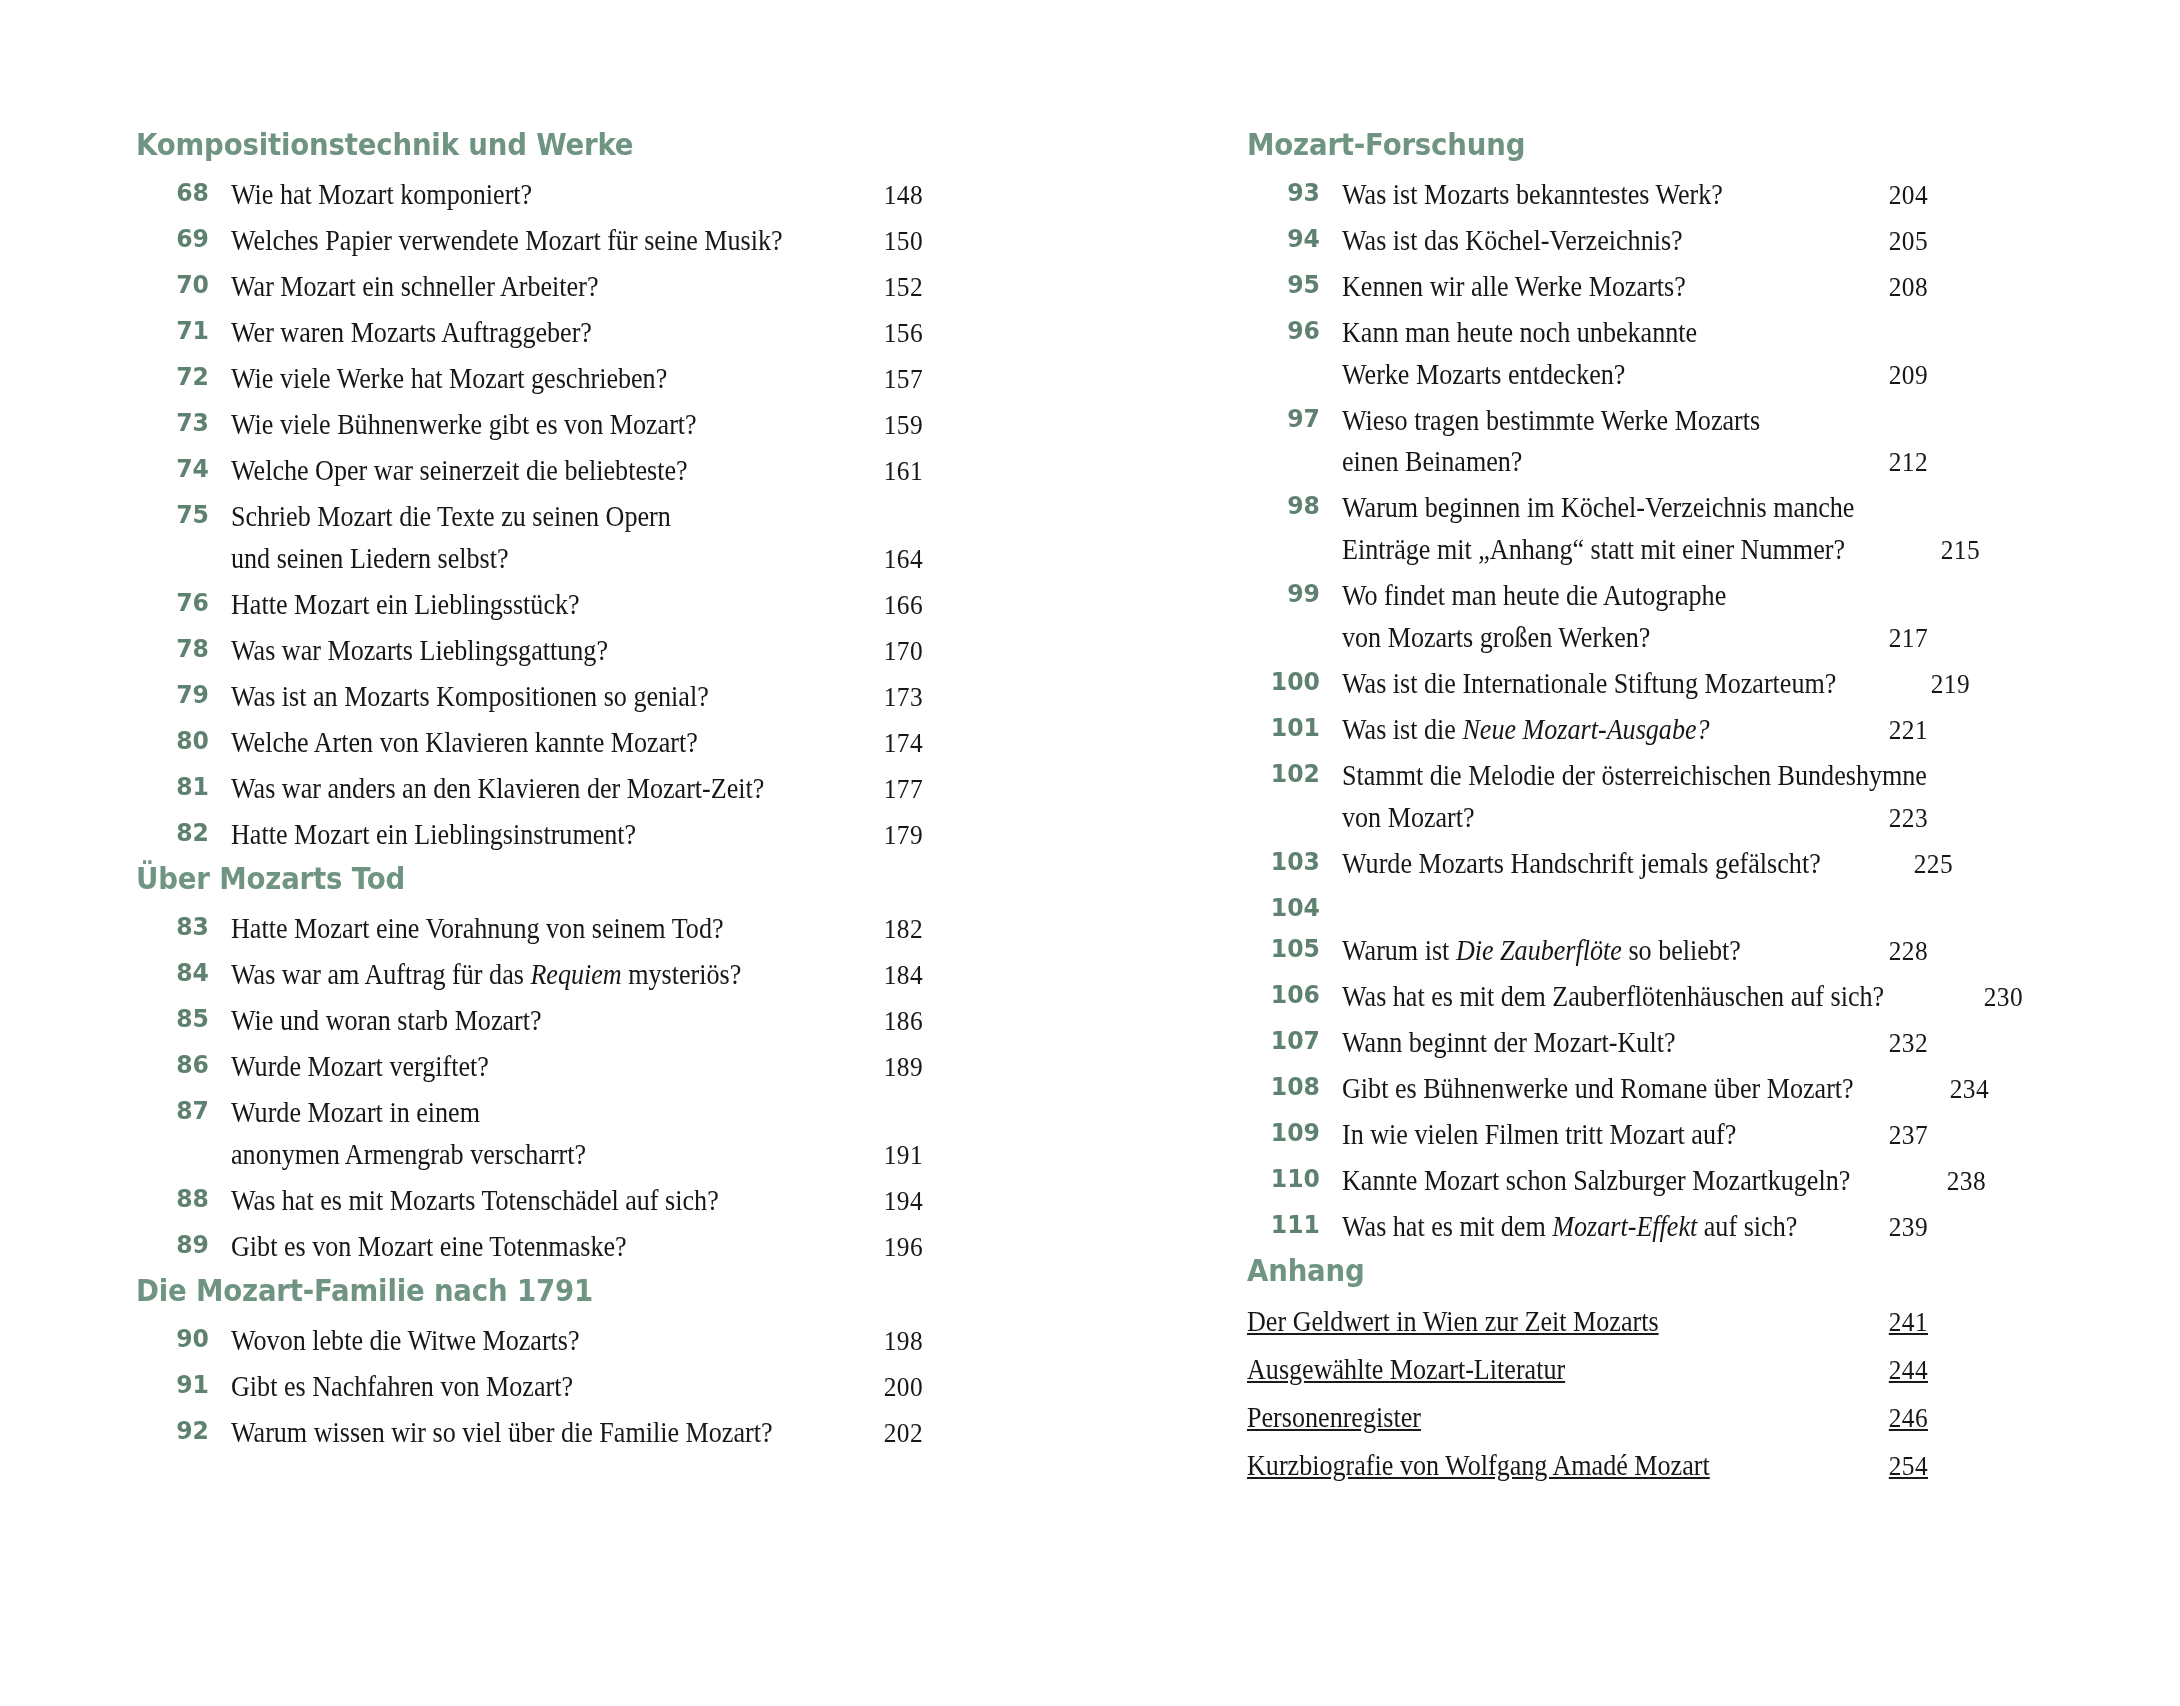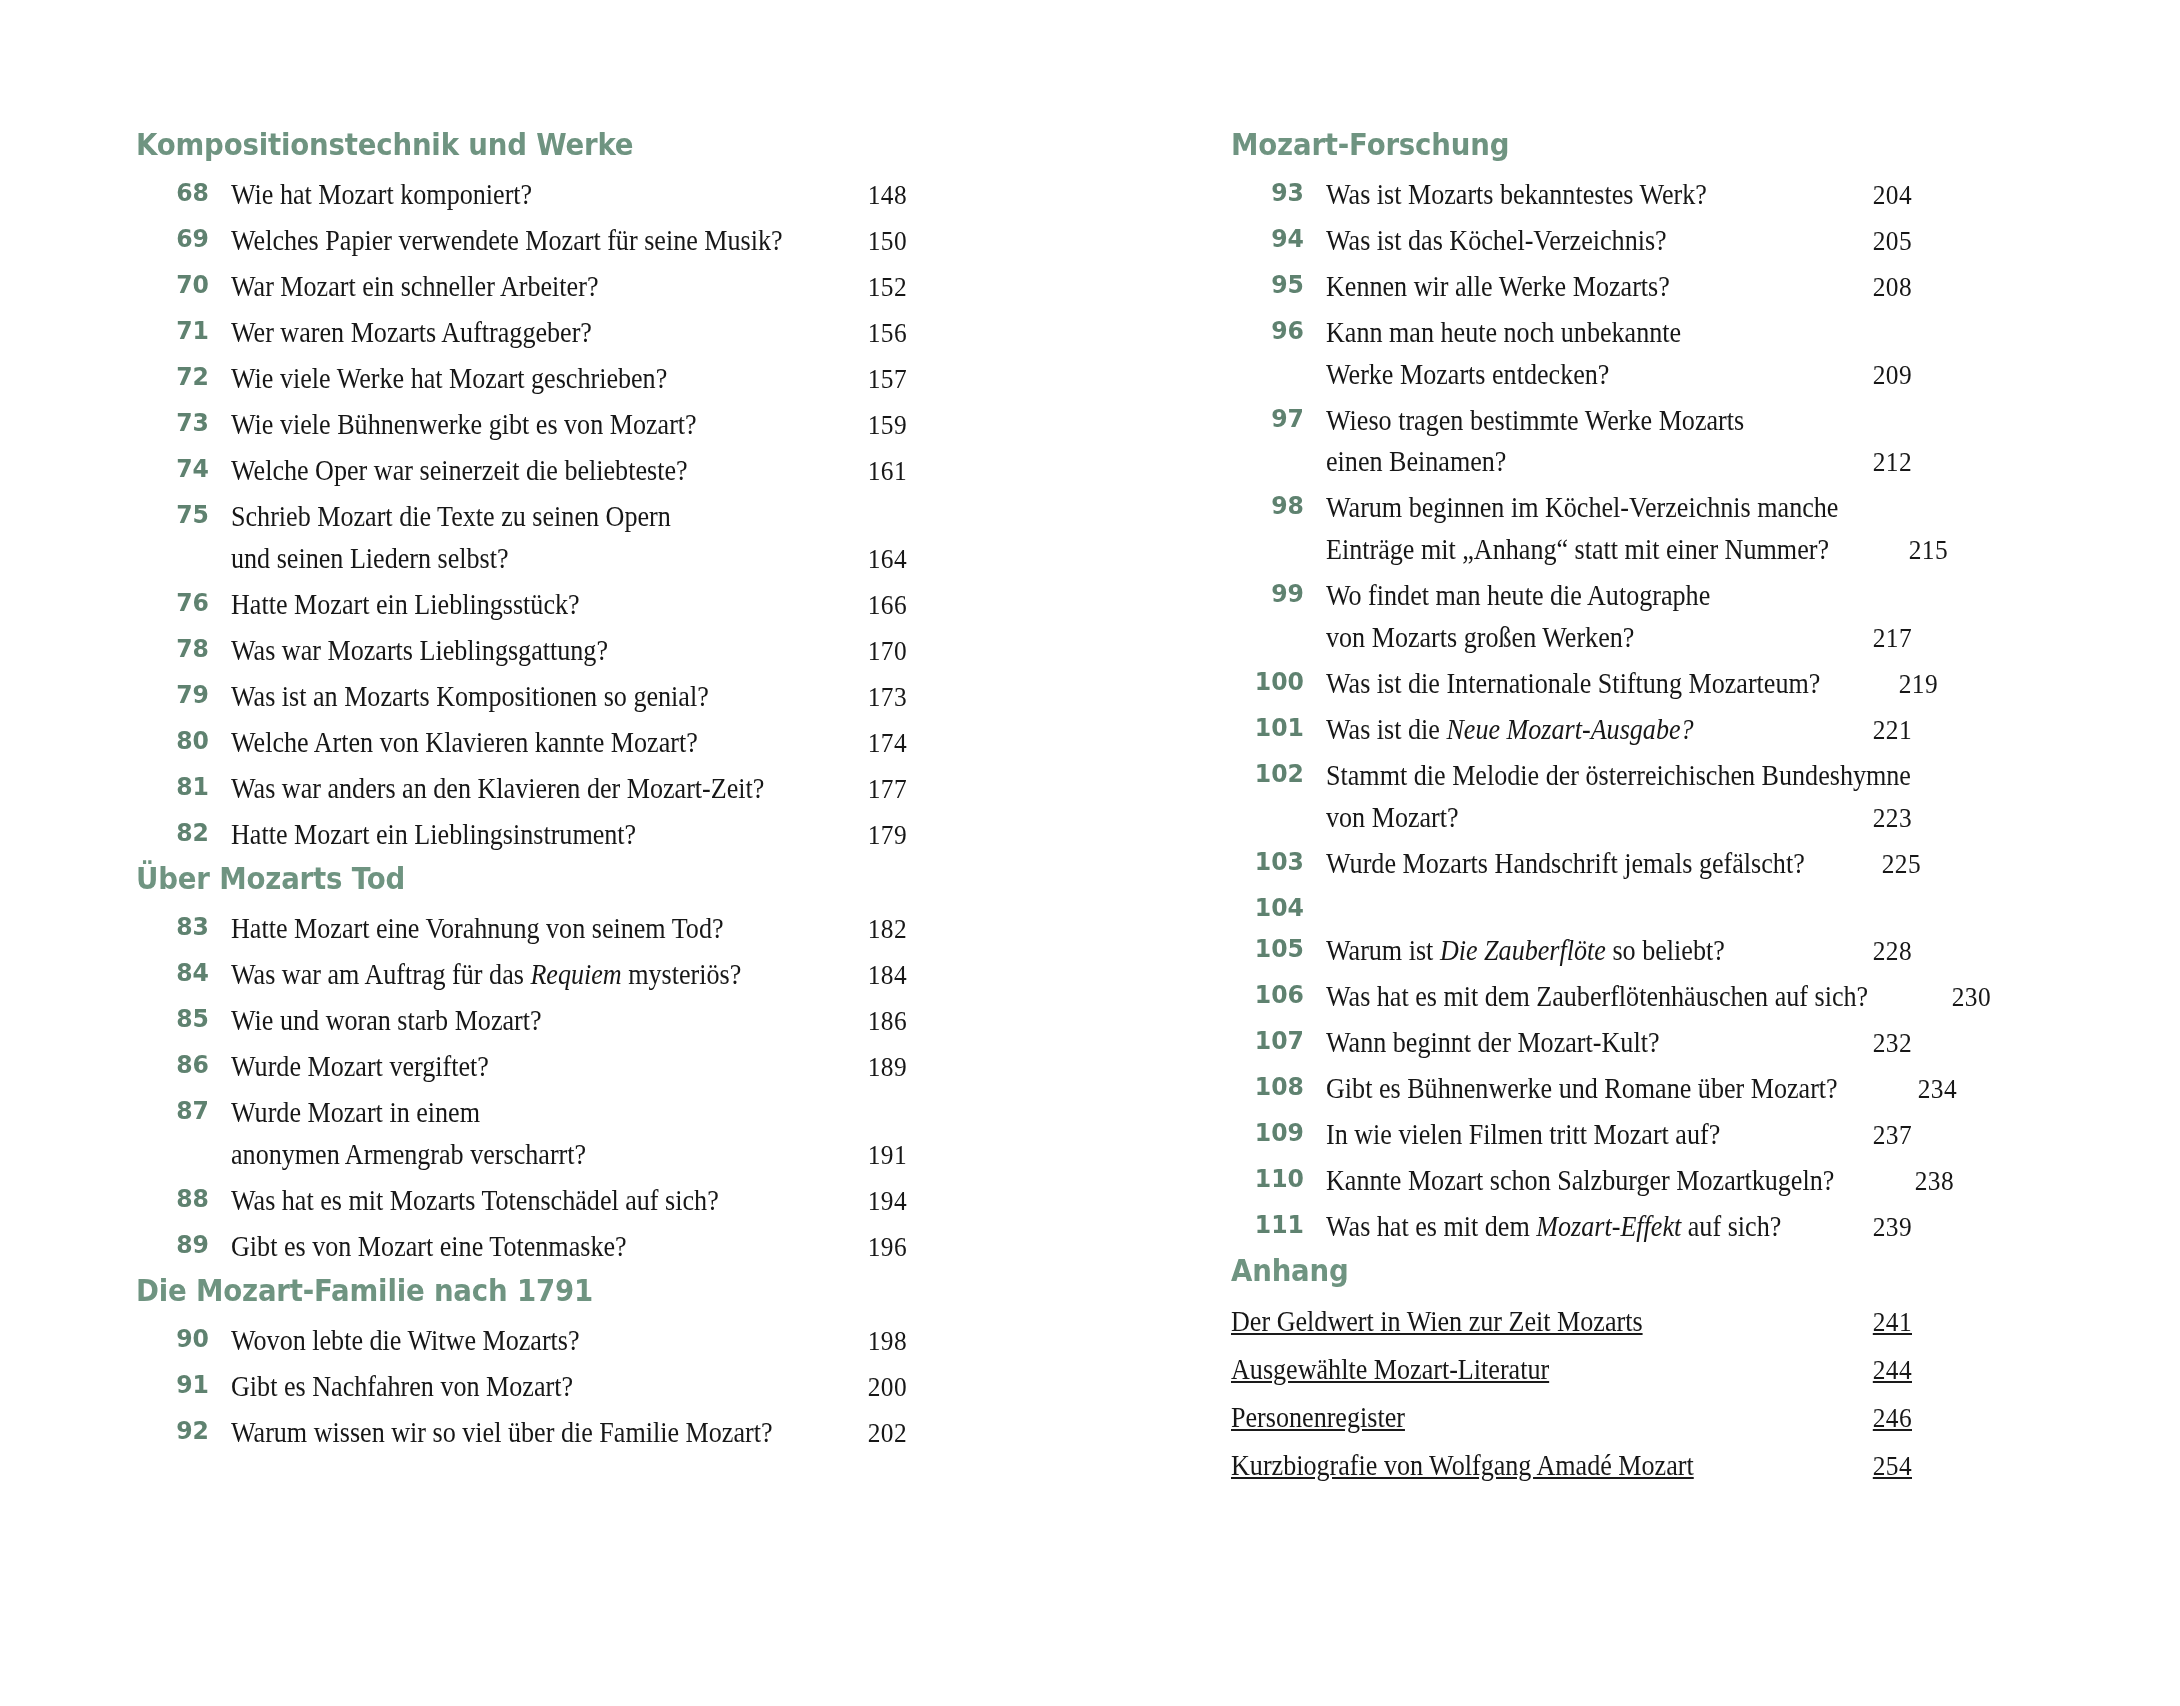--- a/index.html
+++ b/index.html
@@ -77,20 +77,21 @@
     display: block;
     padding-left: 22px;
     min-width: 0;
   }
 
   .entry-line {
     display: flex;
     align-items: baseline;
     justify-content: flex-start;
     line-height: 1.44;
+    gap: 16px;
   }
 
   .entry-text {
     font-family: "Liberation Serif", serif;
     font-size: 29px;
     color: #171717;
     white-space: nowrap;
     transform: scaleX(0.90);
     transform-origin: left center;
   }

